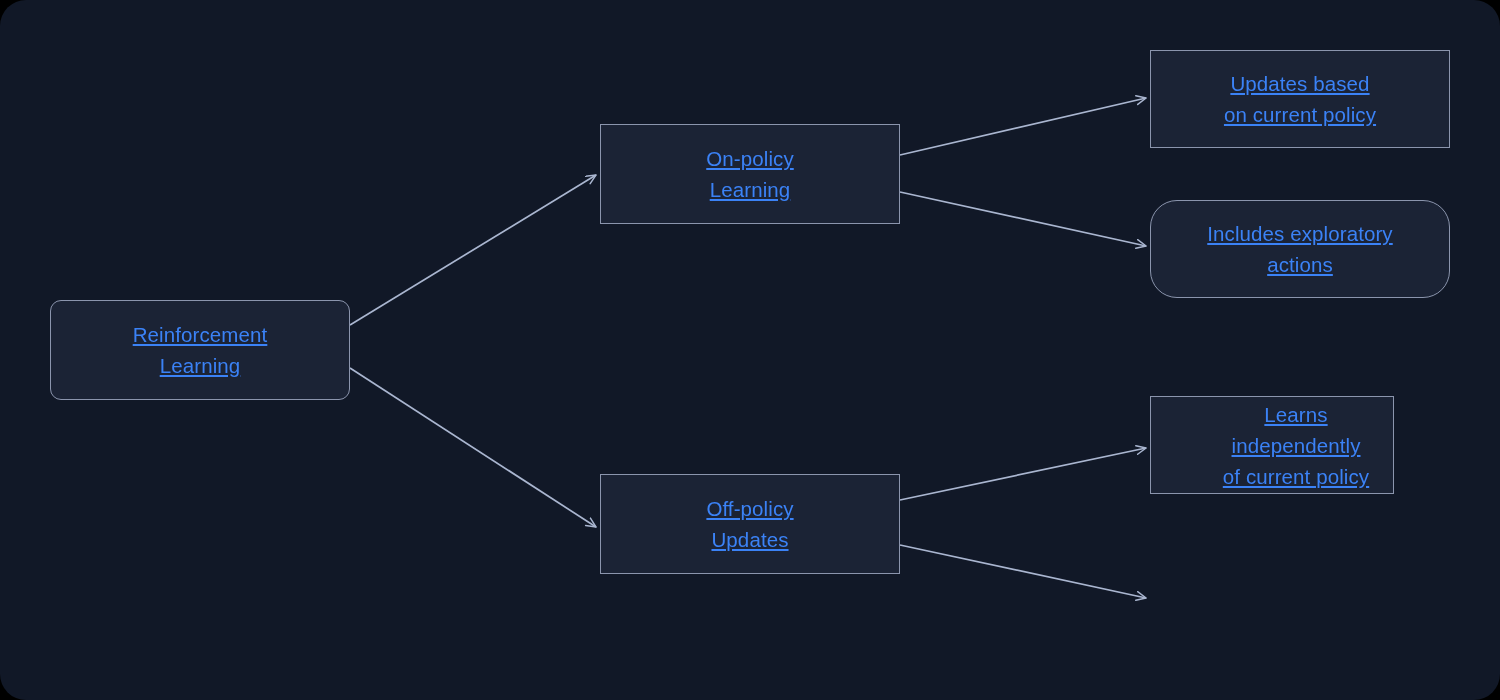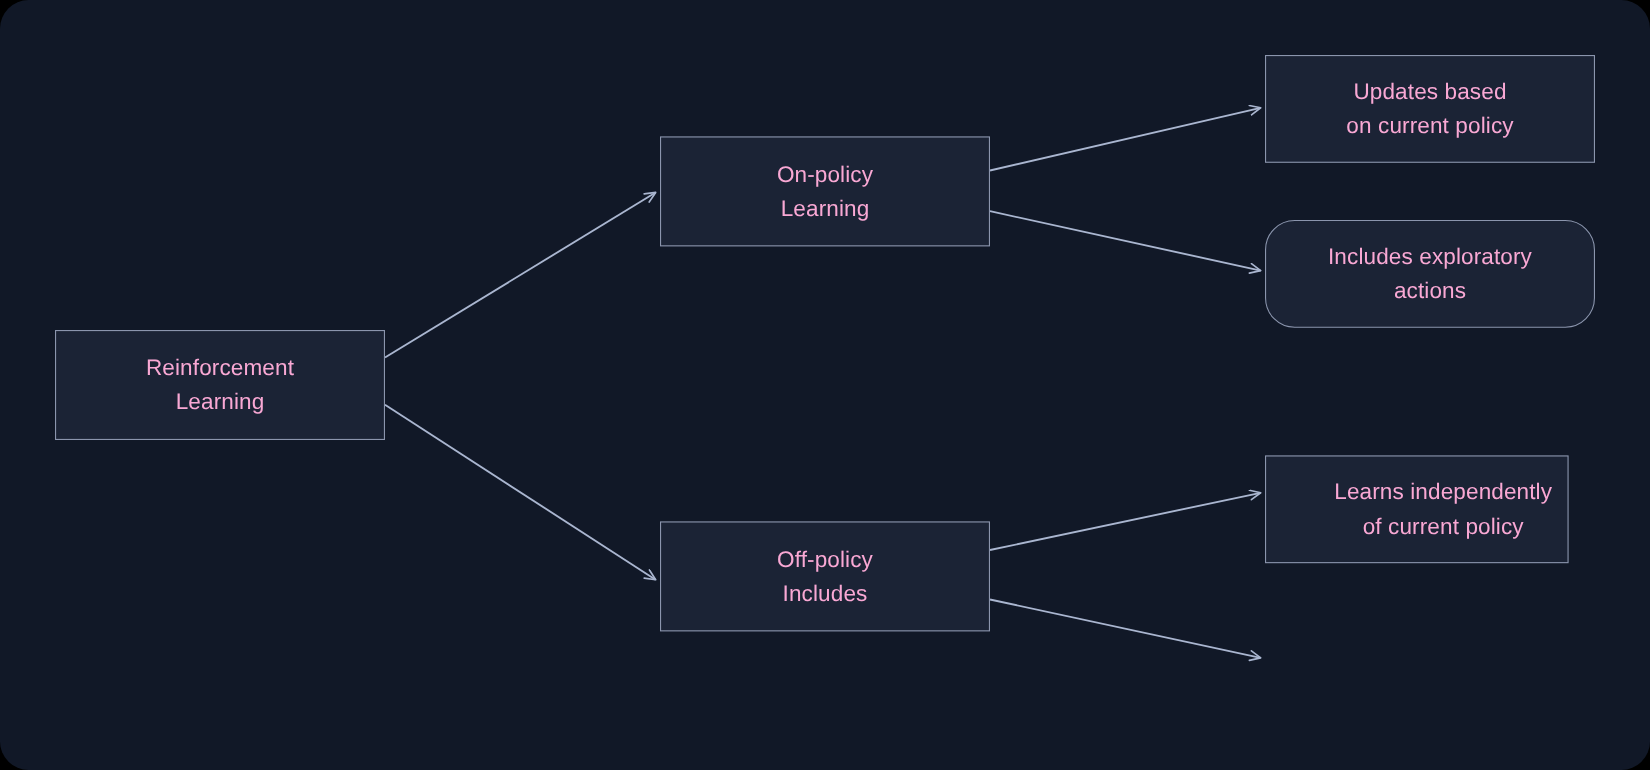--- a/index.html
+++ b/index.html
@@ -33,27 +33,28 @@
     position: absolute;
     box-sizing: border-box;
     background: #1b2335;
     border: 1.6px solid #8b95ad;
     display: flex;
     align-items: center;
     justify-content: center;
     text-align: center;
   }
   .node-label {
-    color: #f9a8d4;
+    color: #3b82f6;
     font-size: 20.5px;
     line-height: 31px;
     font-weight: 300;
     letter-spacing: 0.1px;
     white-space: pre-line;
     padding: 0 8px;
+    text-decoration: underline;
   }
 </style>
 </head>
 <body>
 
 <div id="canvas">
 
   <svg id="edges" width="1500" height="700" viewBox="0 0 1500 700">
     <defs>
       <marker id="ah" markerWidth="13" markerHeight="13" refX="10.5" refY="5" orient="auto" markerUnits="userSpaceOnUse">
@@ -62,44 +63,44 @@
     </defs>
 
     <line x1="350" y1="325" x2="596" y2="175" stroke="#aab6d0" stroke-width="1.7" marker-end="url(#ah)"></line>
     <line x1="350" y1="368" x2="596" y2="527" stroke="#aab6d0" stroke-width="1.7" marker-end="url(#ah)"></line>
     <line x1="900" y1="155" x2="1146" y2="98" stroke="#aab6d0" stroke-width="1.7" marker-end="url(#ah)"></line>
     <line x1="900" y1="192" x2="1146" y2="246" stroke="#aab6d0" stroke-width="1.7" marker-end="url(#ah)"></line>
     <line x1="900" y1="500" x2="1146" y2="448" stroke="#aab6d0" stroke-width="1.7" marker-end="url(#ah)"></line>
     <line x1="900" y1="545" x2="1146" y2="598" stroke="#aab6d0" stroke-width="1.7" marker-end="url(#ah)"></line>
   </svg>
 
-  <div class="node" style="left:50px; top:300px; width:300px; height:100px;">
+  <div class="node" style="left:50px; top:300px; width:300px; height:100px;border-radius:11px;">
     <span class="node-label">Reinforcement
 Learning</span>
   </div>
 
   <div class="node" style="left:600px; top:124px; width:300px; height:100px;justify-content:center;">
     <span class="node-label">On-policy
 Learning</span>
   </div>
 
   <div class="node" style="left:600px; top:474px; width:300px; height:100px;">
     <span class="node-label">Off-policy
-Includes</span>
+Updates</span>
   </div>
 
   <div class="node" style="left:1150px; top:50px; width:300px; height:98px;">
     <span class="node-label">Updates based
 on current policy</span>
   </div>
 
   <div class="node" style="left:1150px; top:200px; width:300px; height:98px;border-radius:27px;">
     <span class="node-label">Includes exploratory
 actions</span>
   </div>
 
-  <div class="node" style="left:1150px; top:414px; width:276px; height:98px;padding-left:48px;">
+  <div class="node" style="left:1150px; top:396px; width:244px; height:98px;padding-left:48px;">
     <span class="node-label">Learns independently
 of current policy</span>
   </div>
 
 
 </div>
 
 </body></html>

